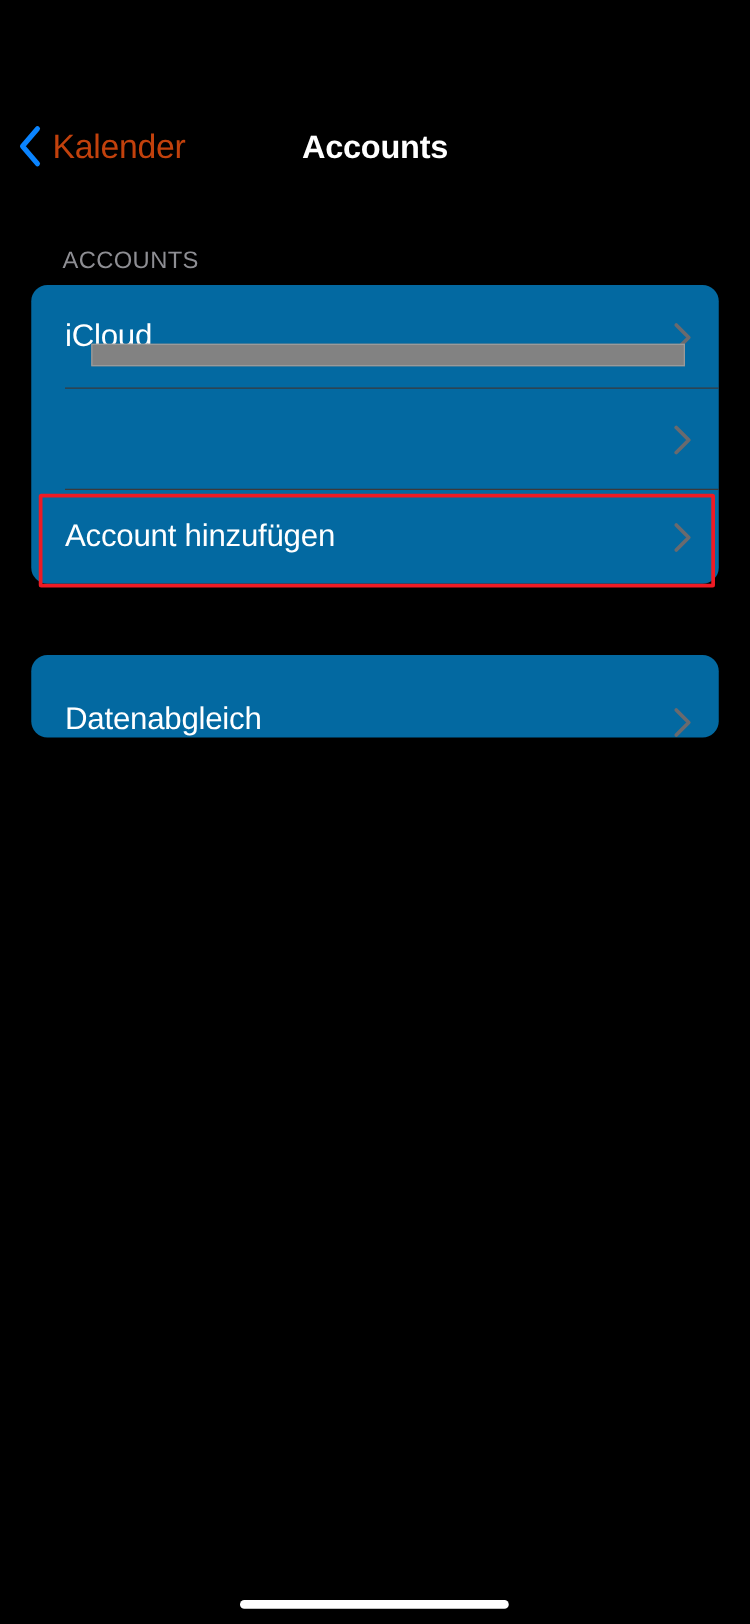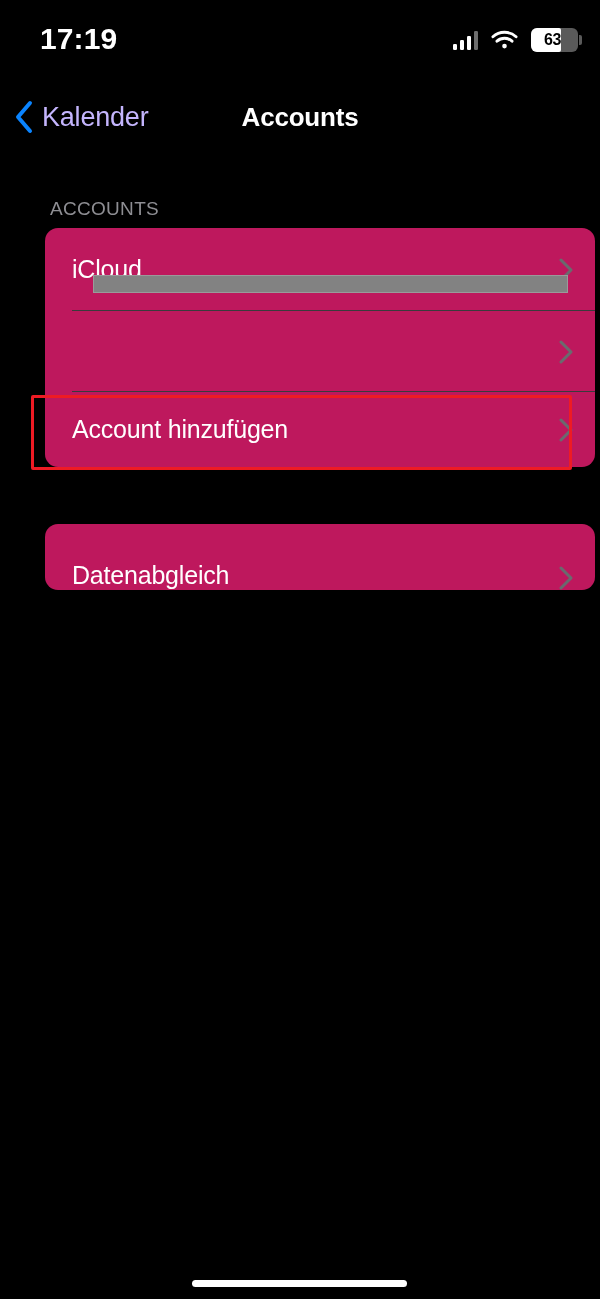--- a/index.html
+++ b/index.html
@@ -71,43 +71,42 @@
     position:absolute; top:90px; left:0;
     width:600px; height:54px;
   }
   .nav-back {
     position:absolute; left:14px; top:0;
     height:54px; display:flex; align-items:center; gap:8px;
     cursor:pointer;
   }
   .nav-back .chev { width:20px; height:34px; display:block; }
   .nav-back .label {
-    font-size:27px; color:#c4b5fd; letter-spacing:-0.2px;
+    font-size:27px; color:#c2410c; letter-spacing:-0.2px;
   }
   .nav-title {
     position:absolute; left:0; top:0; width:600px; height:54px;
     display:flex; align-items:center; justify-content:center;
     font-size:26px; font-weight:700; color:#fff;
     letter-spacing:-0.2px;
   }
 
   
   .content { position:absolute; top:0; left:0; width:600px; height:1299px; }
 
   .group-header {
     position:absolute; left:50px;
     font-size:19px; color:#8e8e93;
     letter-spacing:0.3px;
   }
 
   .card {
     position:absolute; left:25px; width:550px;
-    background:#be185d;
+    background:#0369a1;
     border-radius:13px;
-    margin-left:20px;
   }
 
   .row {
     position:relative;
     display:flex; align-items:center;
     padding:0 22px 0 27px;
     cursor:pointer;
   }
   .row .title {
     font-size:25px; color:#fff; letter-spacing:-0.2px;
@@ -140,48 +139,20 @@
     left:192px; bottom:12px;
     width:215px; height:7px;
     background:#fff; border-radius:4px;
   }
 </style>
 </head>
 <body>
 
 <div id="screen">
 
-  <div class="statusbar">
-    <div class="status-time">17:19</div>
-
-    <div class="status-right">
-
-      <span class="cellular">
-        <i></i>
-          <i></i>
-          <i></i>
-          <i></i>
-      </span>
-
-      <span>
-        <svg class="wifi" viewBox="0 0 28 20" fill="none" aria-hidden="true">
-          <path d="M2 6.6C5.3 3.6 9.5 2 14 2s8.7 1.6 12 4.6" stroke="#fff" stroke-width="3" stroke-linecap="round"></path>
-          <path d="M6.2 11.2C8.3 9.3 11 8.2 14 8.2s5.7 1.1 7.8 3" stroke="#fff" stroke-width="3" stroke-linecap="round"></path>
-          <circle cx="14" cy="16.3" r="2.4" fill="#fff"></circle>
-        </svg>
-      </span>
-
-      <span class="battery">
-        <span class="fill"></span>
-        <span class="pct">63</span>
-        <span class="cap"></span>
-      </span>
-
-    </div>
-  </div>
 
   <div class="navbar">
 
     <div class="nav-title">Accounts</div>
 
     <div class="nav-back">
       <span>
         <svg class="chev" viewBox="0 0 20 34" fill="none" aria-hidden="true">
           <path d="M16 3L4 17l12 14" stroke="#0a84ff" stroke-width="4" stroke-linecap="round" stroke-linejoin="round"></path>
         </svg>

